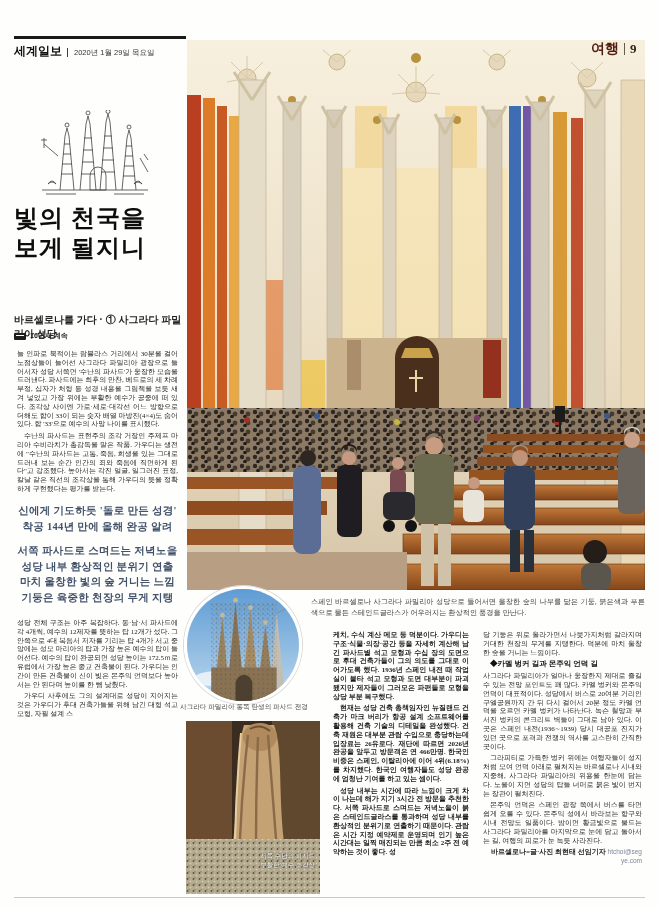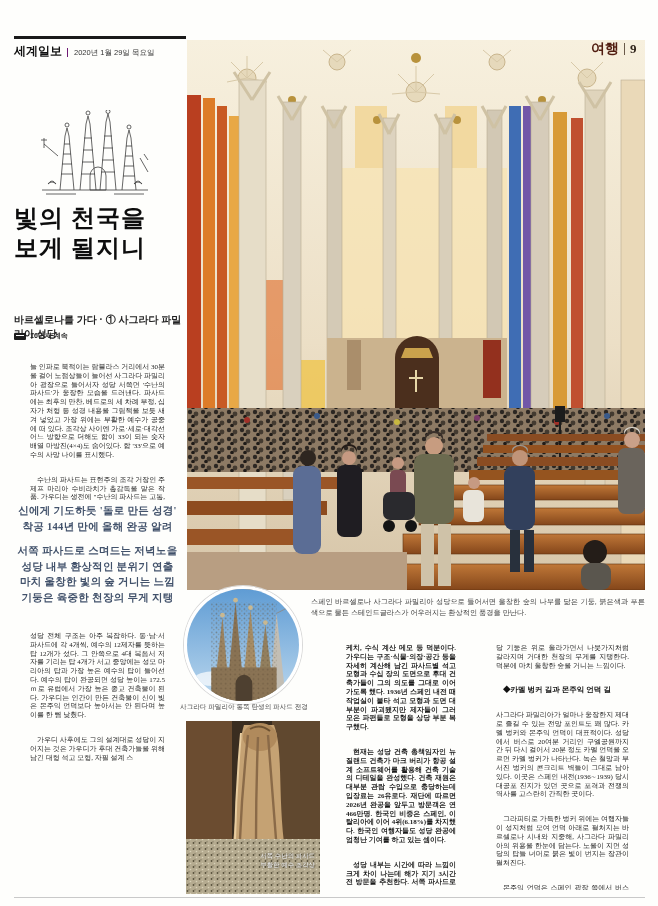--- a/index.html
+++ b/index.html
@@ -22,21 +22,21 @@
   .headline{position:absolute;left:14px;top:203px;width:172px;font-size:24px;line-height:30px;
             font-weight:600;letter-spacing:1px;color:#0d0d0d;}
   .series{position:absolute;left:14px;top:313px;width:172px;font-size:10px;font-weight:bold;color:#222;
           font-family:"Liberation Sans",sans-serif;}
   .cont{position:absolute;left:14px;top:331px;display:flex;align-items:center;gap:4px;
         font-family:"Liberation Sans",sans-serif;font-size:7px;font-weight:bold;color:#222;}
   .cont .box{width:12px;height:7px;background:#1d1d1d;border-radius:1px;position:relative;}
   .cont .box:after{content:"";position:absolute;left:2px;top:2px;width:8px;height:1px;background:#fff;}
   .bodytxt{position:absolute;text-align:justify;font-size:7px;line-height:8.8px;color:#1c1c1c;
            word-break:break-all;overflow:hidden;}
-  .bodytxt p{margin:16px;text-indent:7px;}
+  .bodytxt p{margin:3px;text-indent:7px;}
   .bodytxt p.noind{text-indent:0;}
   .lead{left:14px;top:347px;width:167px;height:153px;}
   .quote{position:absolute;left:14px;top:503px;width:167px;text-align:center;color:#42526b;
          font-size:10.5px;line-height:15.6px;font-weight:700;letter-spacing:0.3px;}
   .quote .stanza2{margin-top:9px;}
   .leftbody{left:14px;top:616px;width:167px;height:278px;}
   
   .main-caption{position:absolute;left:311px;top:597px;width:334px;height:23px;
                 font-family:"Liberation Sans",sans-serif;font-size:7.2px;line-height:10.5px;color:#3a3a3a;
                 text-align:justify;word-break:break-all;overflow:hidden;}

